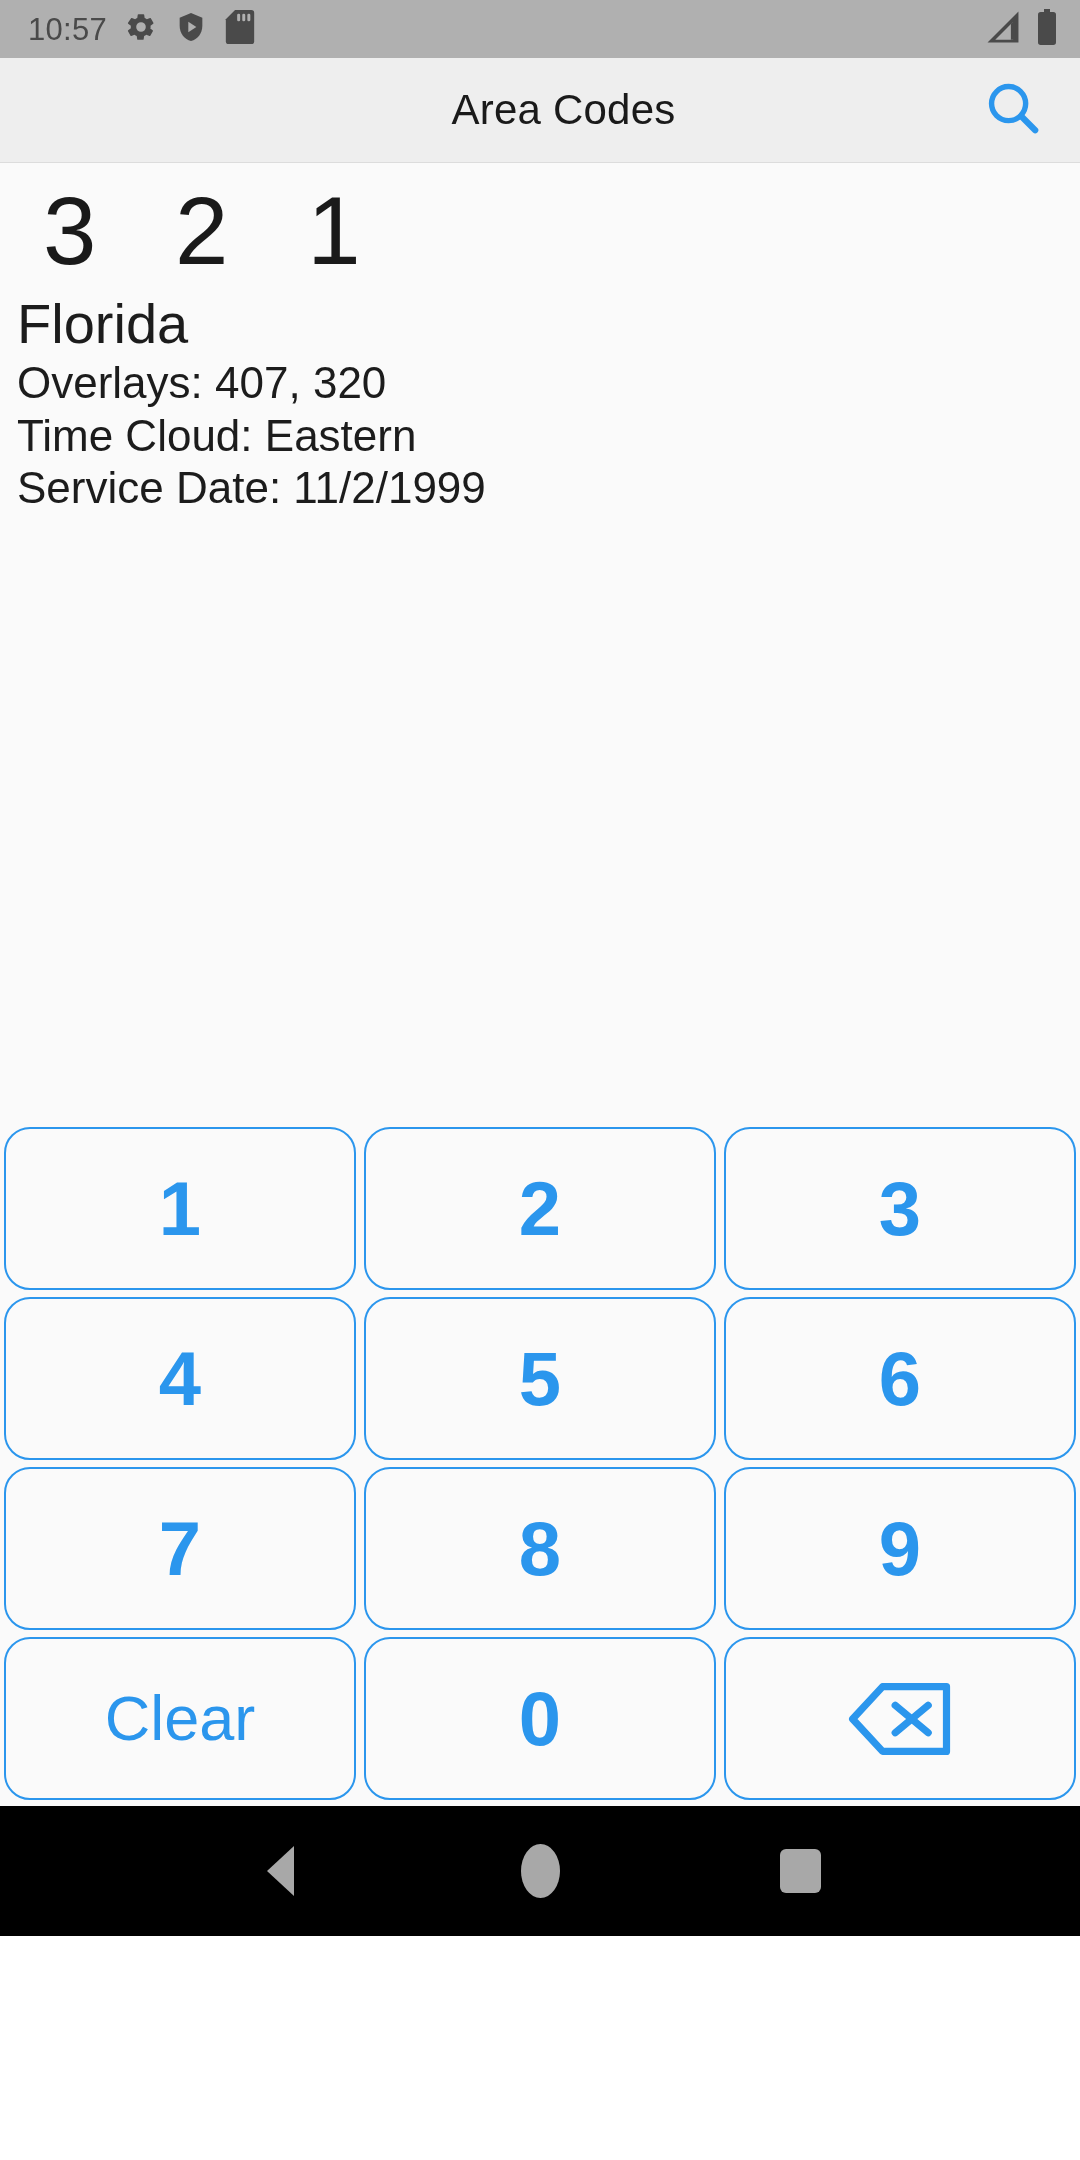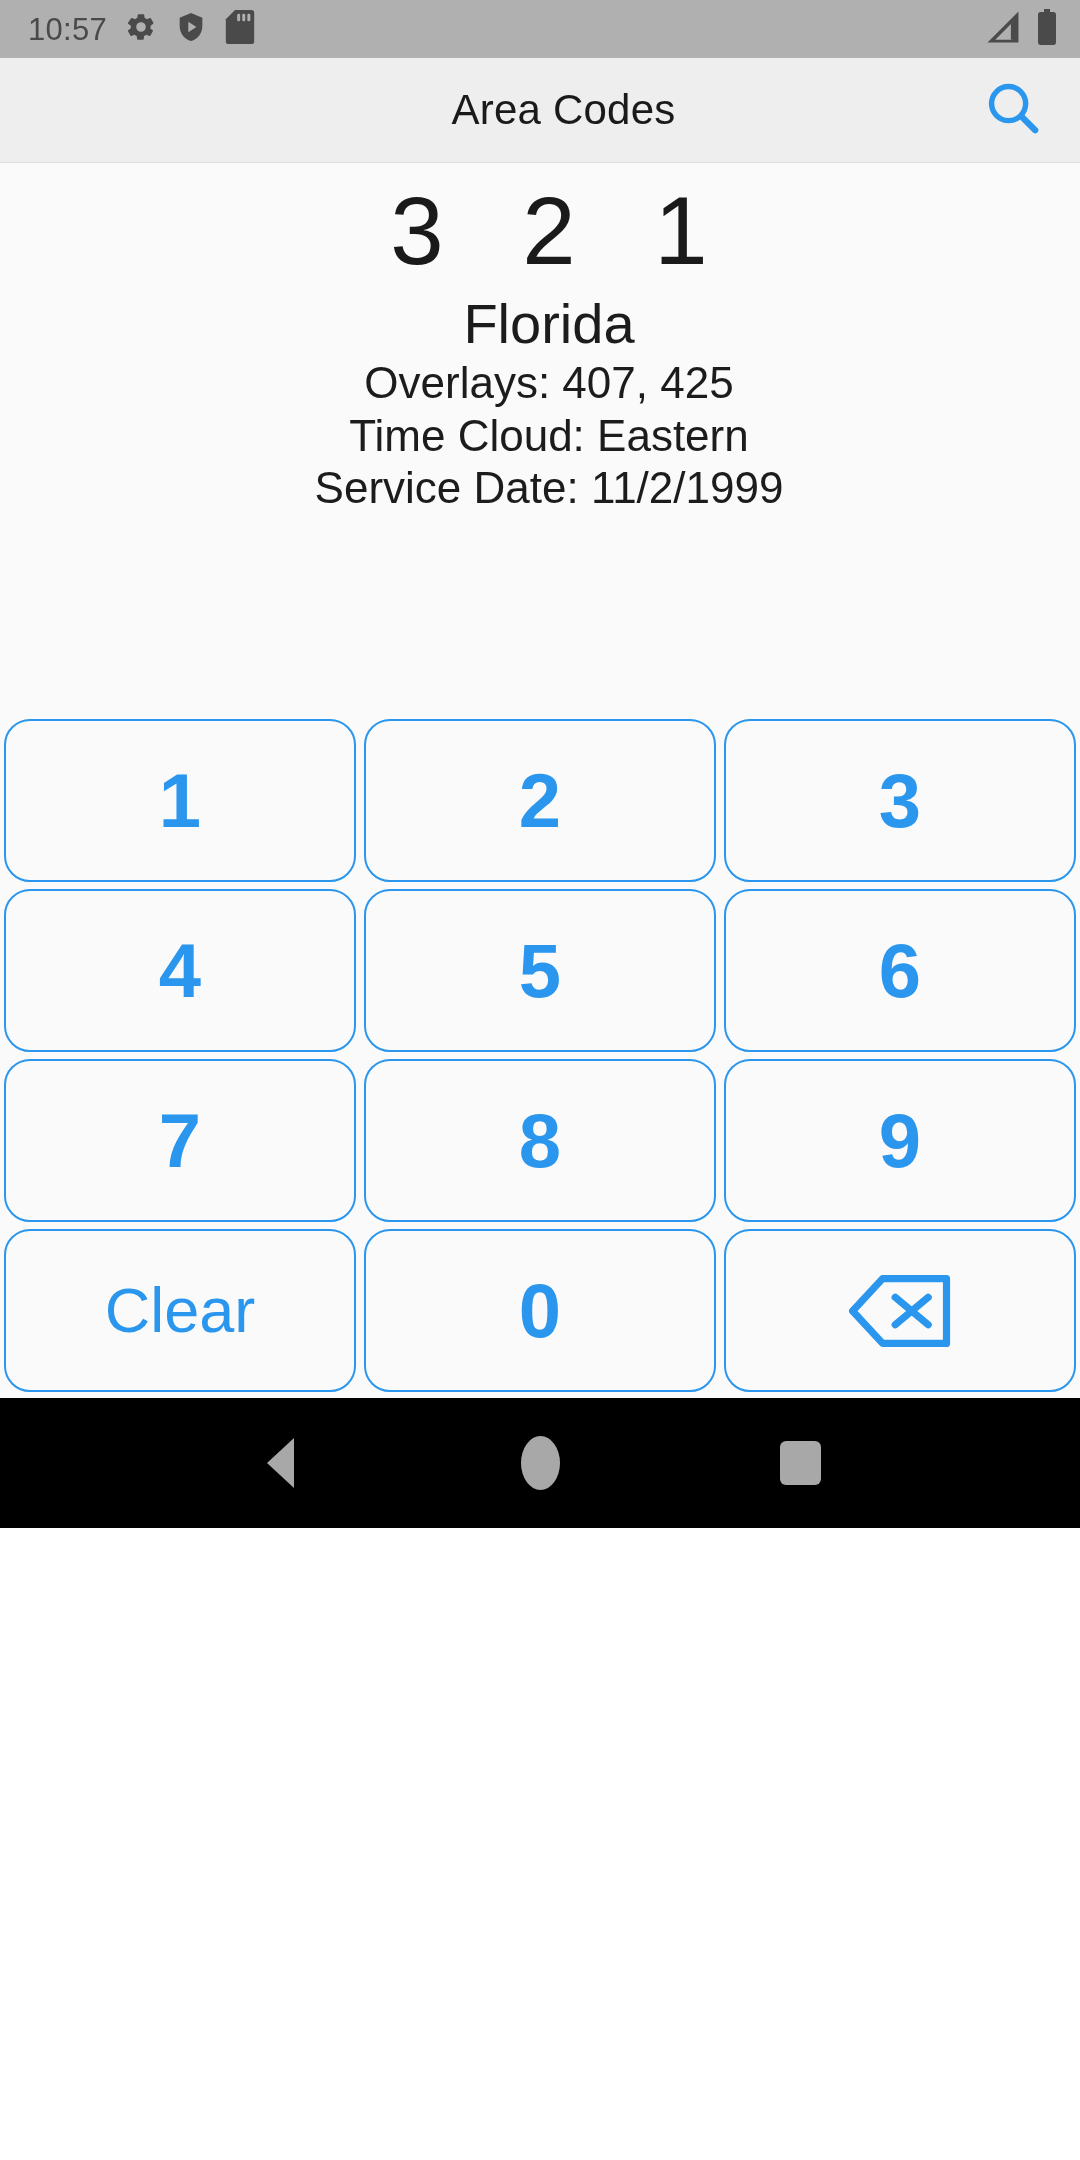--- a/index.html
+++ b/index.html
@@ -8,21 +8,21 @@
     width: 1080px;
     height: 2160px;
     background: #ffffff;
     font-family: "Liberation Sans", "DejaVu Sans", sans-serif;
     overflow: hidden;
   }
 
   #screen {
     position: relative;
     width: 1080px;
-    height: 1528px;
+    height: 1936px;
     display: flex;
     flex-direction: column;
     background: #fafafa;
   }
 
   
   .status-bar {
     height: 58px;
     flex: 0 0 58px;
     background: #b0b0b0;
@@ -83,22 +83,22 @@
   .content {
     flex: 1 1 auto;
     background: #fafafa;
     display: flex;
     flex-direction: column;
     overflow: hidden;
   }
 
   .info-block {
     flex: 0 0 auto;
-    padding: 14px 18px 0 36px;
-    text-align: center;
+    padding: 14px 18px 0 17px;
+    text-align: left;
   }
 
   .code-display {
     font-size: 96px;
     color: #1a1a1a;
     letter-spacing: 26px;
     padding-left: 26px;
     line-height: 1.12;
     font-weight: 400;
   }
@@ -246,21 +246,21 @@
         </svg>
       </span>
     </div>
   </div>
 
   <div class="content">
 
     <div class="info-block">
       <div class="code-display">3 2 1</div>
       <div class="desc">Florida</div>
-      <div class="meta-line">Overlays: 407, 425</div>
+      <div class="meta-line">Overlays: 407, 320</div>
       <div class="meta-line">Time Cloud: Eastern</div>
       <div class="meta-line">Service Date: 11/2/1999</div>
     </div>
 
     <div class="keypad">
 
       <div class="kp-row">
         <div class="key">
             <span class="key-digit">1</span>
           </div>

